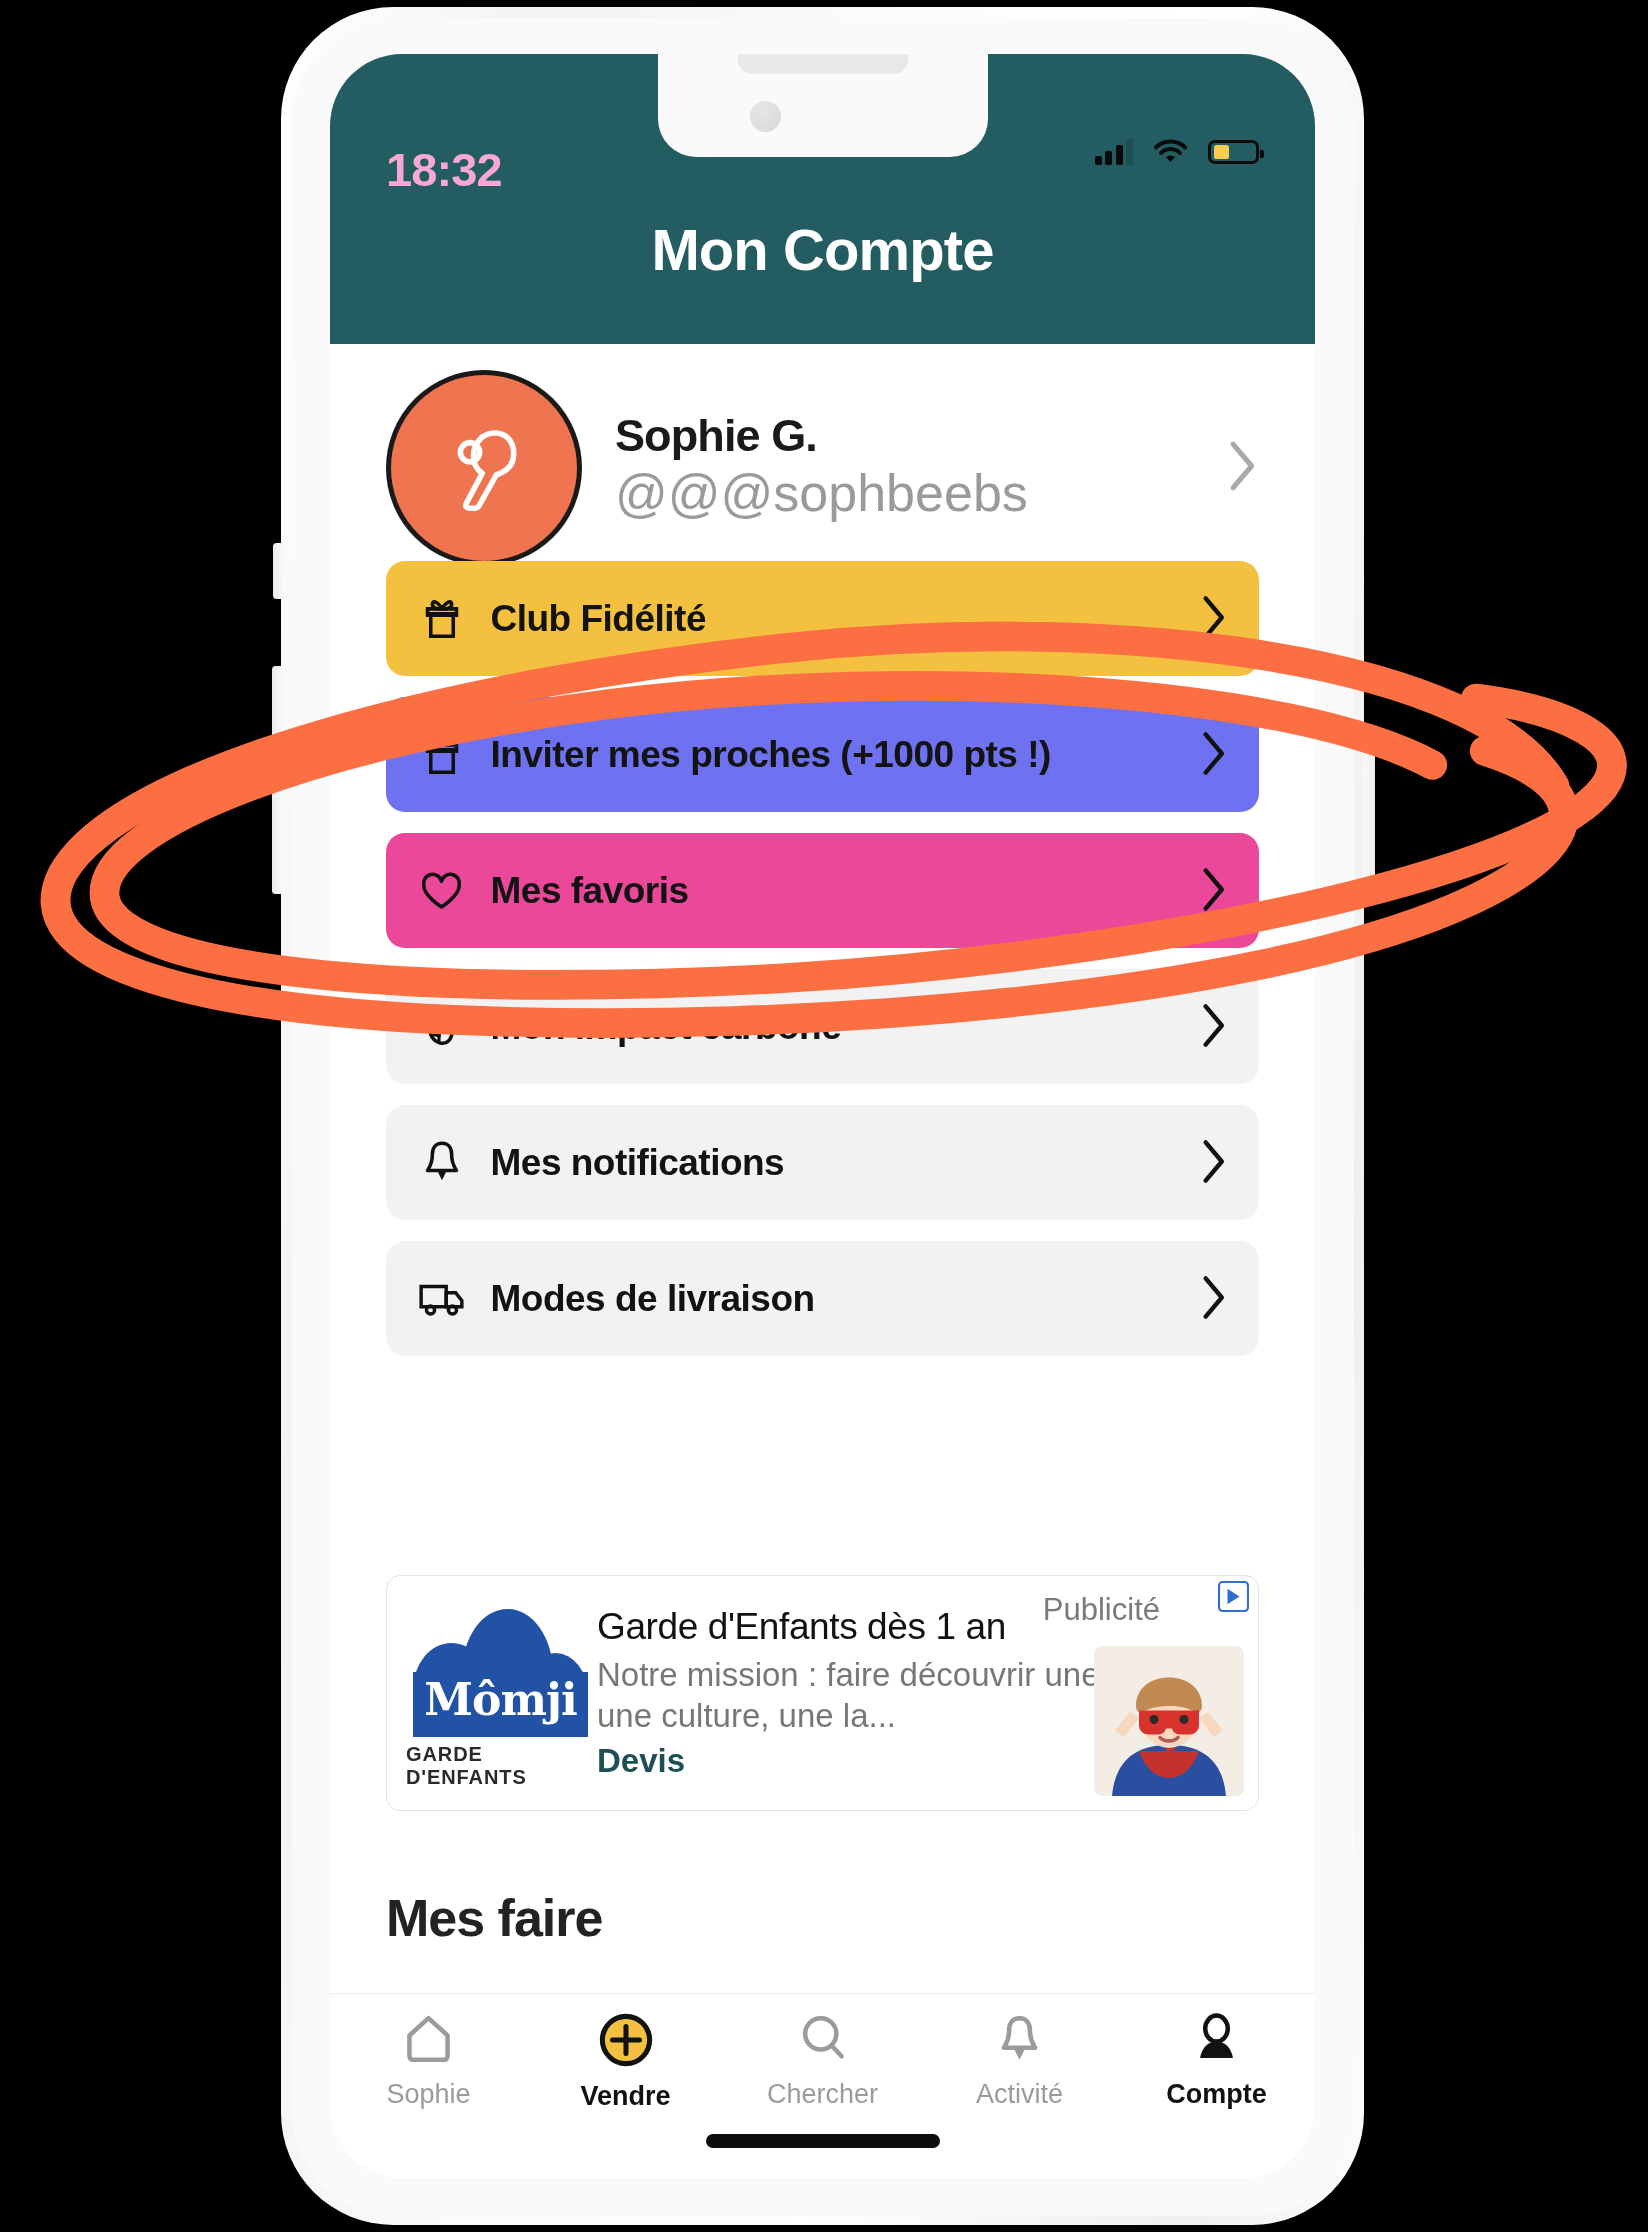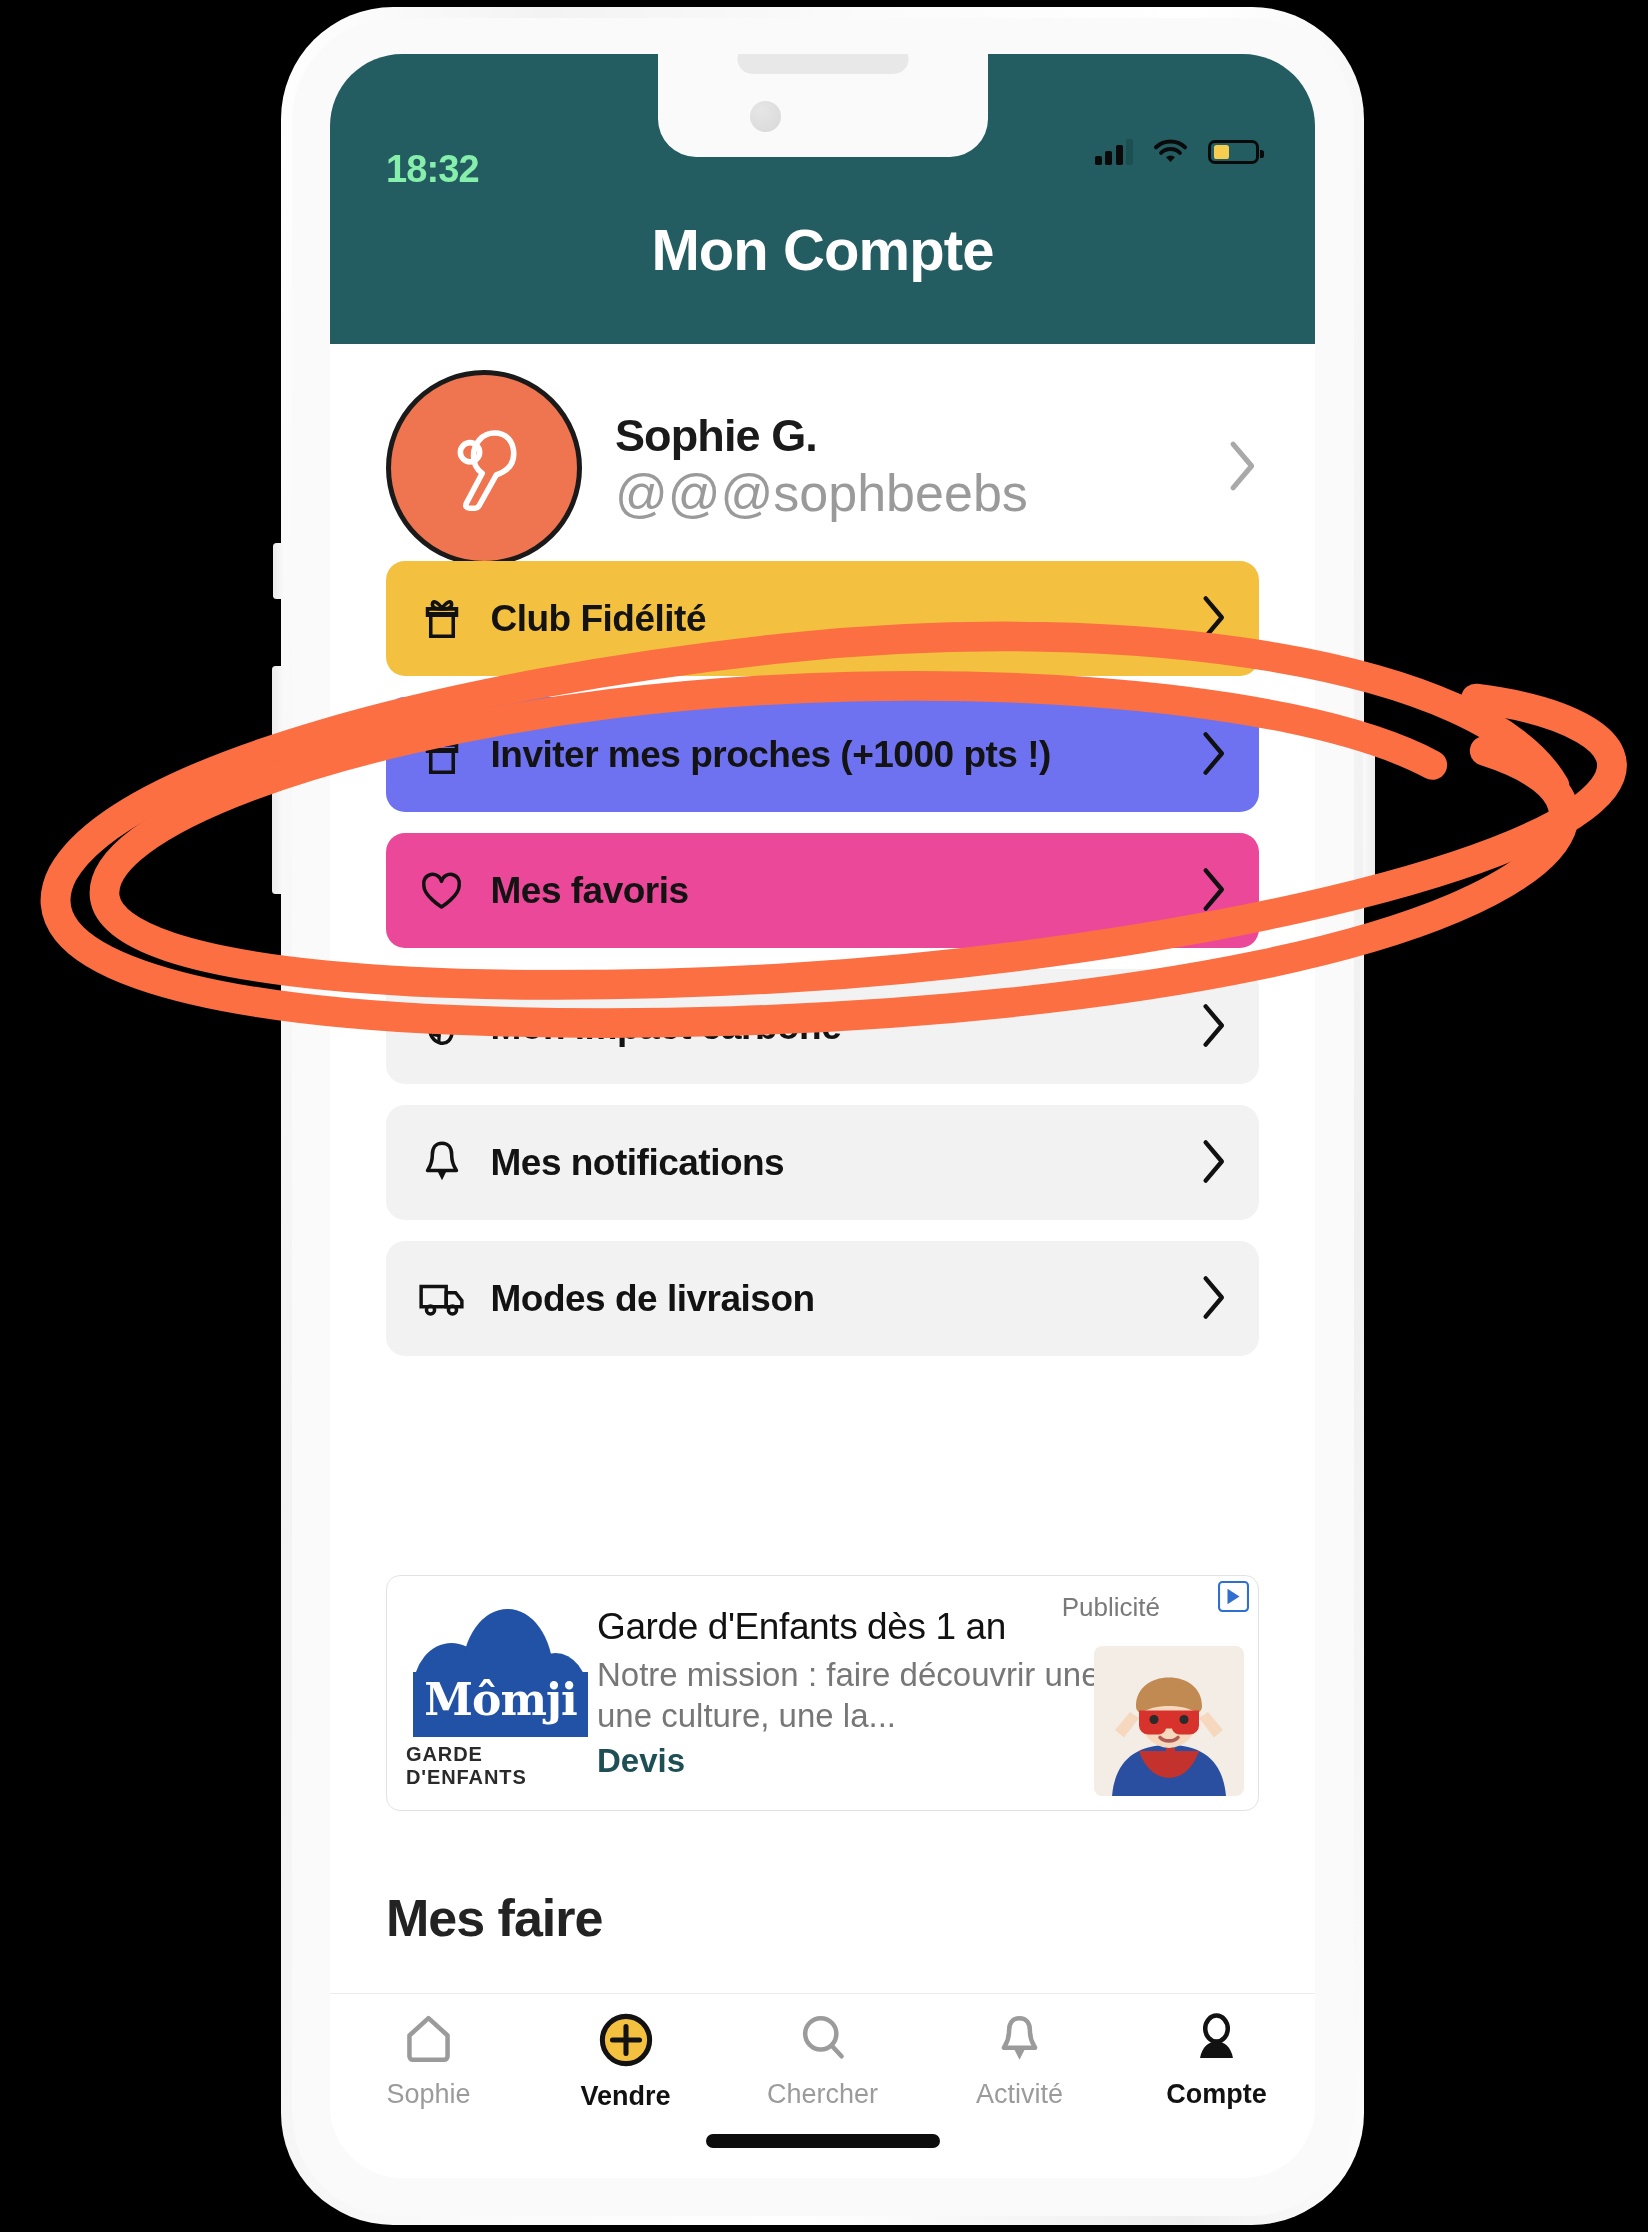--- a/index.html
+++ b/index.html
@@ -50,21 +50,21 @@
   
   #app-header{
     position:absolute;left:0;top:0;width:100%;height:290px;
     background:#235d61;
   }
   #status-bar{
     position:absolute;left:0;top:72px;width:100%;height:52px;
     display:flex;align-items:center;justify-content:space-between;
     padding:0 56px;box-sizing:border-box;
   }
-  #status-time{font-size:38px;font-weight:700;color:#86efac;letter-spacing:-0.9px;margin-top:35px;}
+  #status-time{font-size:47px;font-weight:700;color:#f9a8d4;letter-spacing:-0.9px;margin-top:35px;}
   #status-icons{display:flex;align-items:center;gap:19px;}
   .sig-bars{display:flex;align-items:flex-end;gap:3.5px;height:26px;}
   .sig-bars i{display:block;width:7px;background:#0a0a0a;border-radius:1.7px;}
   .sig-bars i:nth-child(1){height:8.7px;}
   .sig-bars i:nth-child(2){height:14px;}
   .sig-bars i:nth-child(3){height:20px;}
   .sig-bars i:nth-child(4){height:26px;background:#1c4f52;}
   .batt{width:51px;height:24.5px;border:3.5px solid #0a0a0a;border-radius:7px;position:relative;
          box-sizing:border-box;padding:2.6px;}
   .batt::after{content:"";position:absolute;right:-7.9px;top:7px;width:4.4px;height:8.7px;
@@ -126,21 +126,21 @@
   .momji-blob .h3{left:110px;width:65px;height:84px;}
   .momji-blob .base{position:absolute;left:0;bottom:0;width:175px;height:65px;background:#2252a5;}
   .momji-word{position:absolute;left:0;bottom:12.2px;width:175px;text-align:center;color:#fff;
               font-size:44px;font-weight:700;font-family:"DejaVu Serif",serif;letter-spacing:-0.9px;z-index:3;}
   #ad-sub-logo{font-size:20px;font-weight:700;color:#2a2a2a;letter-spacing:0.9px;margin-top:5.2px;}
   #ad-body{flex:1 1 auto;margin-left:2px;min-width:0;}
   #ad-headline{font-size:37px;color:#111;letter-spacing:-0.4px;white-space:nowrap;}
   #ad-desc{font-size:33px;color:#777;line-height:1.24;margin-top:7px;}
   #ad-cta{font-size:33px;font-weight:700;color:#1d4f55;margin-top:5.2px;}
   #ad-label{
-    position:absolute;right:98px;top:15.7px;font-size:26px;color:#7a7a7a;
+    position:absolute;right:98px;top:15.7px;font-size:31px;color:#7a7a7a;
   }
   #ad-choices{position:absolute;right:8.7px;top:5.2px;width:31px;height:31px;}
   #ad-thumb{
     position:absolute;right:14px;top:70px;width:150px;height:150px;border-radius:8.7px;
     overflow:hidden;background:#f4efe9;
   }
 
   
   #mes-infos{
     position:absolute;left:56px;top:1834px;font-size:52px;font-weight:800;

